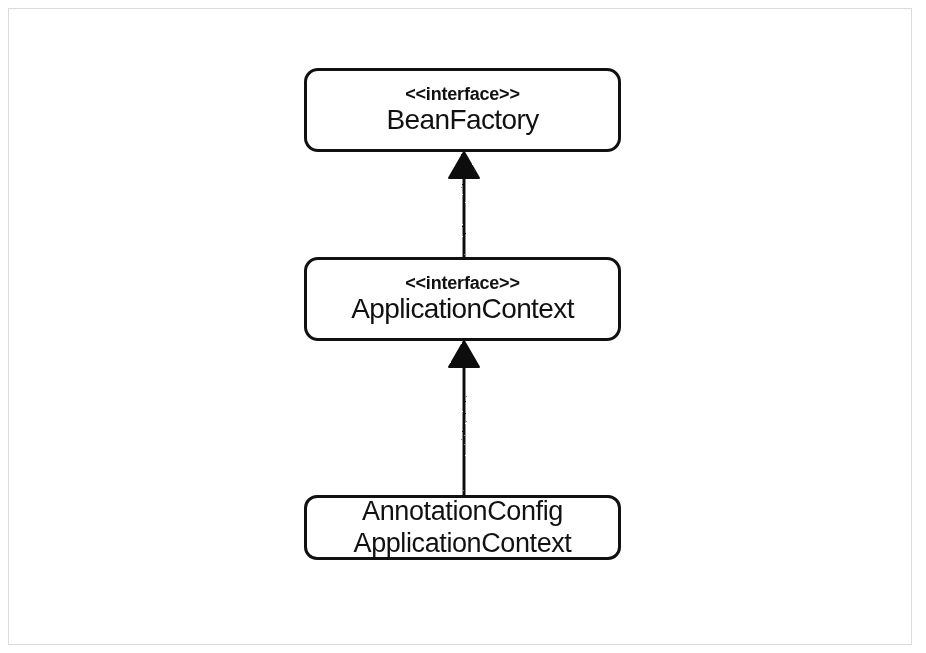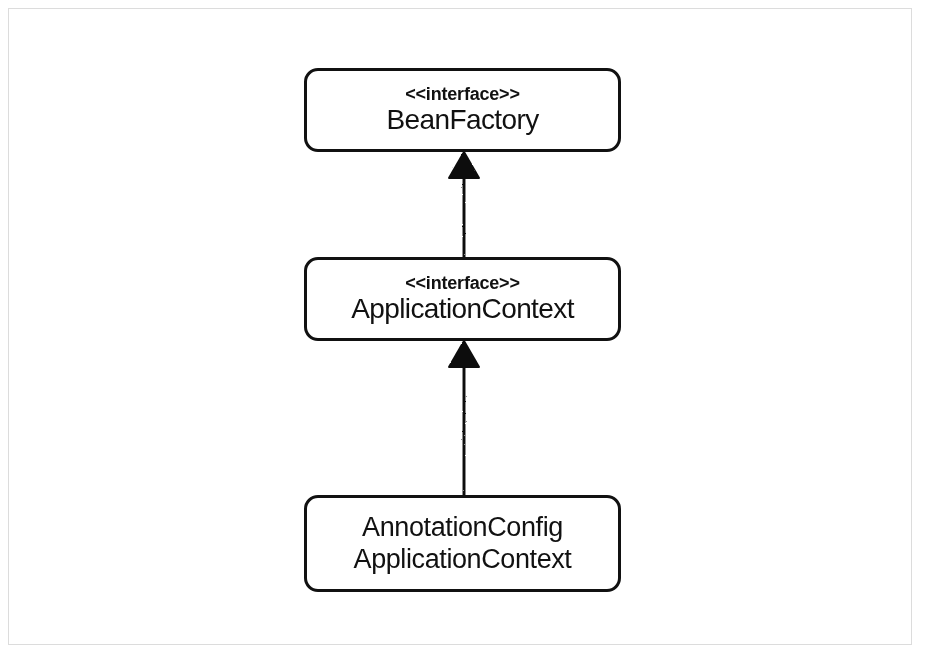--- a/index.html
+++ b/index.html
@@ -80,21 +80,22 @@
   #node-applicationcontext {
     left: 295px;
     top: 248px;
     width: 317px;
     height: 84px;
   }
   #node-annotationconfigapplicationcontext {
     left: 295px;
     top: 486px;
     width: 317px;
-    height: 97px;
+    height: 65px;
+    border-radius: 13px;
   }
 
   
   .connector {
     position: absolute;
     left: 0;
     top: 0;
     width: 904px;
     height: 637px;
     pointer-events: none;

